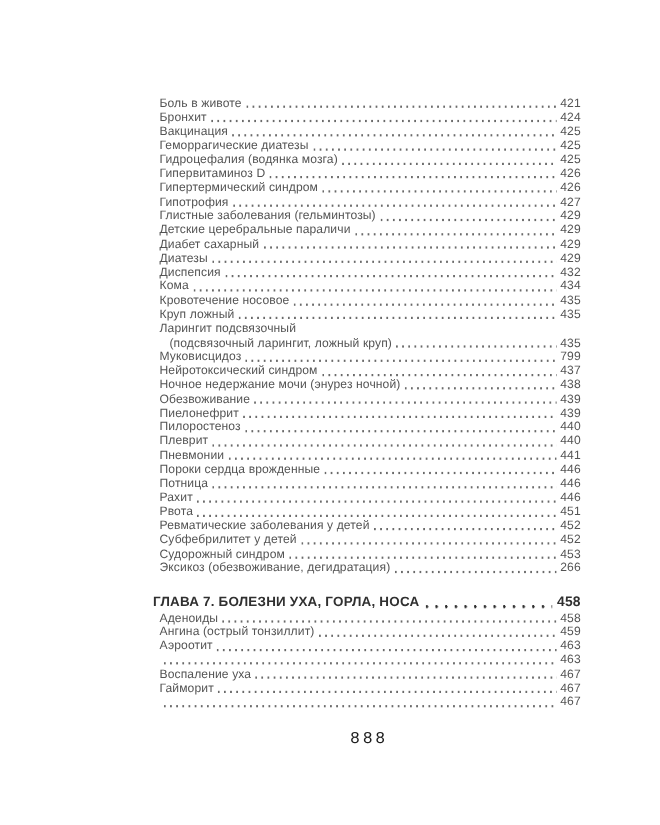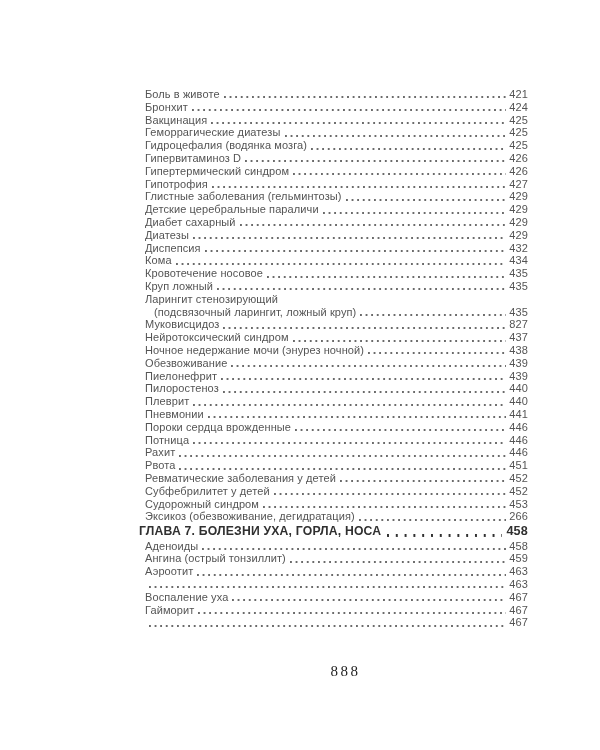--- a/index.html
+++ b/index.html
@@ -40,43 +40,43 @@
     align-self: stretch;
     margin-left: 4px;
     margin-right: 3px;
     background-image: radial-gradient(circle at 0.8px 0.9px, var(--dots) 0.75px, rgba(255,255,255,0) 1px);
     background-size: 5.6px 1.8px;
     background-repeat: repeat-x;
     background-position: 0 calc(100% - 2.6px);
   }
   .row.cont .lbl { padding-left: 9px; }
   .row.chapter {
-    margin-top: 1px;
+    margin-top: 17px;
     margin-left: -6px;
     height: 15.6px;
     line-height: 15.6px;
     font-weight: bold;
     font-size: 12.2px;
     letter-spacing: 0.2px;
     color: var(--chapter);
     text-align: right;
   }
   .row.chapter .pg { font-size: 12.6px; }
   .row.chapter .leader {
     margin-left: 6px;
     margin-right: 4px;
     background-image: radial-gradient(circle at 1.1px 1.2px, var(--chapter) 1.05px, rgba(255,255,255,0) 1.3px);
     background-size: 8.8px 2.5px;
     background-position: 0 calc(100% - 3.6px);
   }
   .folio {
     position: absolute;
-    left: 154px; top: 663px; width: 383px;
+    left: 144px; top: 663px; width: 383px;
     text-align: center;
-    font-family: Liberation Serif, serif;
+    font-family: Liberation Mono, monospace;
     font-size: 15px;
     letter-spacing: 2.5px;
     color: var(--folio);
   }
 </style>
 </head>
 <body>
 
 <div class="page">
   <div class="toc">
@@ -154,31 +154,31 @@
         <span class="lbl">Кровотечение носовое</span>
         <span class="leader"></span>
         <span class="pg">435</span>
       </div>
       <div class="row">
         <span class="lbl">Круп ложный</span>
         <span class="leader"></span>
         <span class="pg">435</span>
       </div>
       <div class="row wrap-first">
-        <span class="lbl">Ларингит стенозирующий</span>
+        <span class="lbl">Ларингит подсвязочный</span>
       </div>
       <div class="row cont">
         <span class="lbl">(подсвязочный ларингит, ложный круп)</span>
         <span class="leader"></span>
         <span class="pg">435</span>
       </div>
       <div class="row">
         <span class="lbl">Муковисцидоз</span>
         <span class="leader"></span>
-        <span class="pg">827</span>
+        <span class="pg">799</span>
       </div>
       <div class="row">
         <span class="lbl">Нейротоксический синдром</span>
         <span class="leader"></span>
         <span class="pg">437</span>
       </div>
       <div class="row">
         <span class="lbl">Ночное недержание мочи (энурез ночной)</span>
         <span class="leader"></span>
         <span class="pg">438</span>

